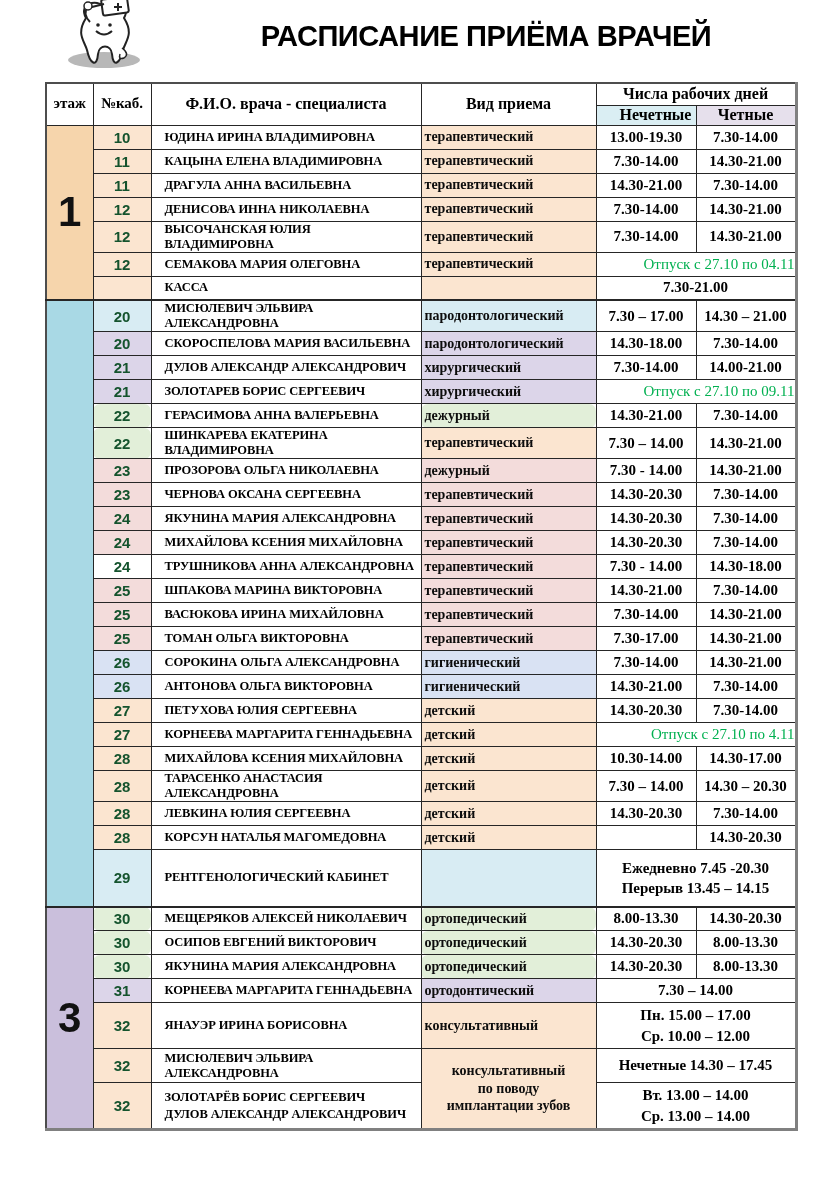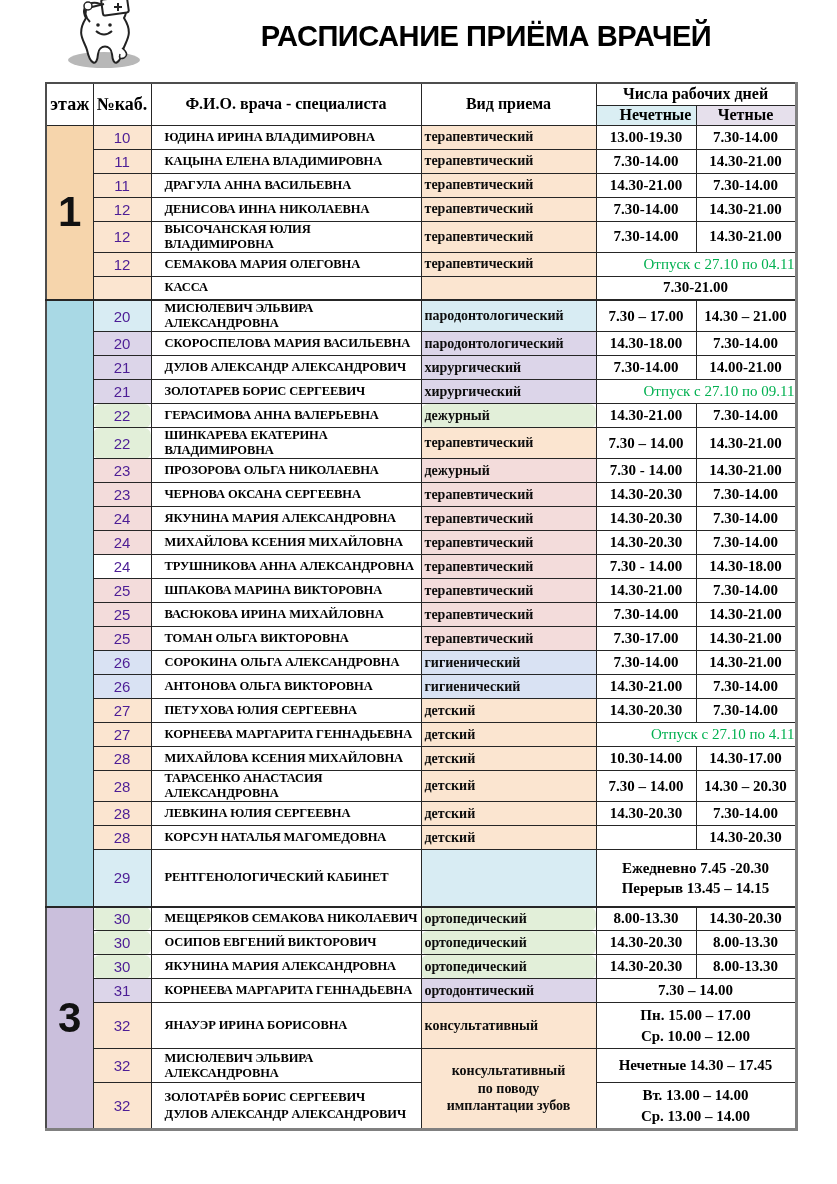--- a/index.html
+++ b/index.html
@@ -8,25 +8,25 @@
   .logo-wrap{width:125px;flex:0 0 125px;}
   .page-title{flex:1;text-align:center;font-family:"Liberation Sans",sans-serif;font-weight:bold;font-size:30px;letter-spacing:-0.5px;color:#000;transform:scaleX(0.97);}
   table.sched{border-collapse:collapse;margin-left:45px;width:750px;table-layout:fixed;border:2px solid #4d4d4d;border-bottom:3px solid #808080;border-right:3px solid #808080;}
   col.c-floor{width:47px;}col.c-room{width:58px;}col.c-name{width:270px;}col.c-type{width:175px;}col.c-odd{width:100px;}col.c-even{width:100px;}
   td,th{border:1px solid #262626;padding:0;overflow:hidden;}
   tr{height:24px;}
   tr.h42a{height:22px;}tr.h42b{height:20px;}
   tr.h57{height:57px;}tr.h46{height:46px;}tr.h34{height:34px;}tr.h47{height:47px;}
   th{font-weight:bold;color:#000;background:#fff;}
   .hc{font-size:16px;text-align:center;line-height:1.05;}
-  .hc-small{font-size:18px;margin-top:24px;}
+  .hc-small{font-size:15px;margin-top:24px;}
   .hdr-odd{background:#daeef3;padding-left:19px;}
   .hdr-even{background:#e6e0ec;}
   td.floor{font-family:"Liberation Sans",sans-serif;font-weight:bold;font-size:42px;text-align:center;color:#111;}
-  td.room{font-family:"Liberation Sans",sans-serif;font-weight:normal;font-size:15px;text-align:center;color:#4c1d95;}
+  td.room{font-family:"Liberation Sans",sans-serif;font-weight:bold;font-size:15px;text-align:center;color:#14532d;}
   td.name{font-weight:bold;font-size:12.5px;padding-left:13px;color:#000;letter-spacing:-0.1px;margin-top:28px;}
   td.type{font-weight:bold;font-size:14px;padding-left:3px;color:#0d0d0d;}
   td.type-c{font-weight:bold;font-size:14px;text-align:center;color:#0d0d0d;line-height:1.25;}
   td.time{font-weight:bold;font-size:15px;text-align:center;color:#000;}
   td.time .ln{display:block;line-height:1.35;}
   td.name .ln{display:block;line-height:1.3;}
   td.type-c .ln{display:block;}
   td.vac{font-weight:normal;font-size:15px;text-align:right;color:#00b050;}
   .bg-f1{background:#f6d5ac;}
   .bg-f2{background:#a9d9e5;}
@@ -292,21 +292,21 @@
     <td class="type bg-c"></td>
     <td colspan="2" class="time">
           <span class="ln">Ежедневно  7.45 -20.30</span>
           <span class="ln">Перерыв 13.45 – 14.15</span>
         </td>
   </tr>
 
   <tr class="sec">
     <td rowspan="7" class="floor bg-f3">3</td>
     <td class="room bg-g">30</td>
-    <td class="name">МЕЩЕРЯКОВ СЕМАКОВА НИКОЛАЕВИЧ</td>
+    <td class="name">МЕЩЕРЯКОВ АЛЕКСЕЙ НИКОЛАЕВИЧ</td>
     <td class="type bg-g">ортопедический</td>
     <td class="time">8.00-13.30</td>
     <td class="time">14.30-20.30</td>
   </tr>
   <tr>
     <td class="room bg-g">30</td>
     <td class="name">ОСИПОВ ЕВГЕНИЙ ВИКТОРОВИЧ</td>
     <td class="type bg-g">ортопедический</td>
     <td class="time">14.30-20.30</td>
     <td class="time">8.00-13.30</td>

